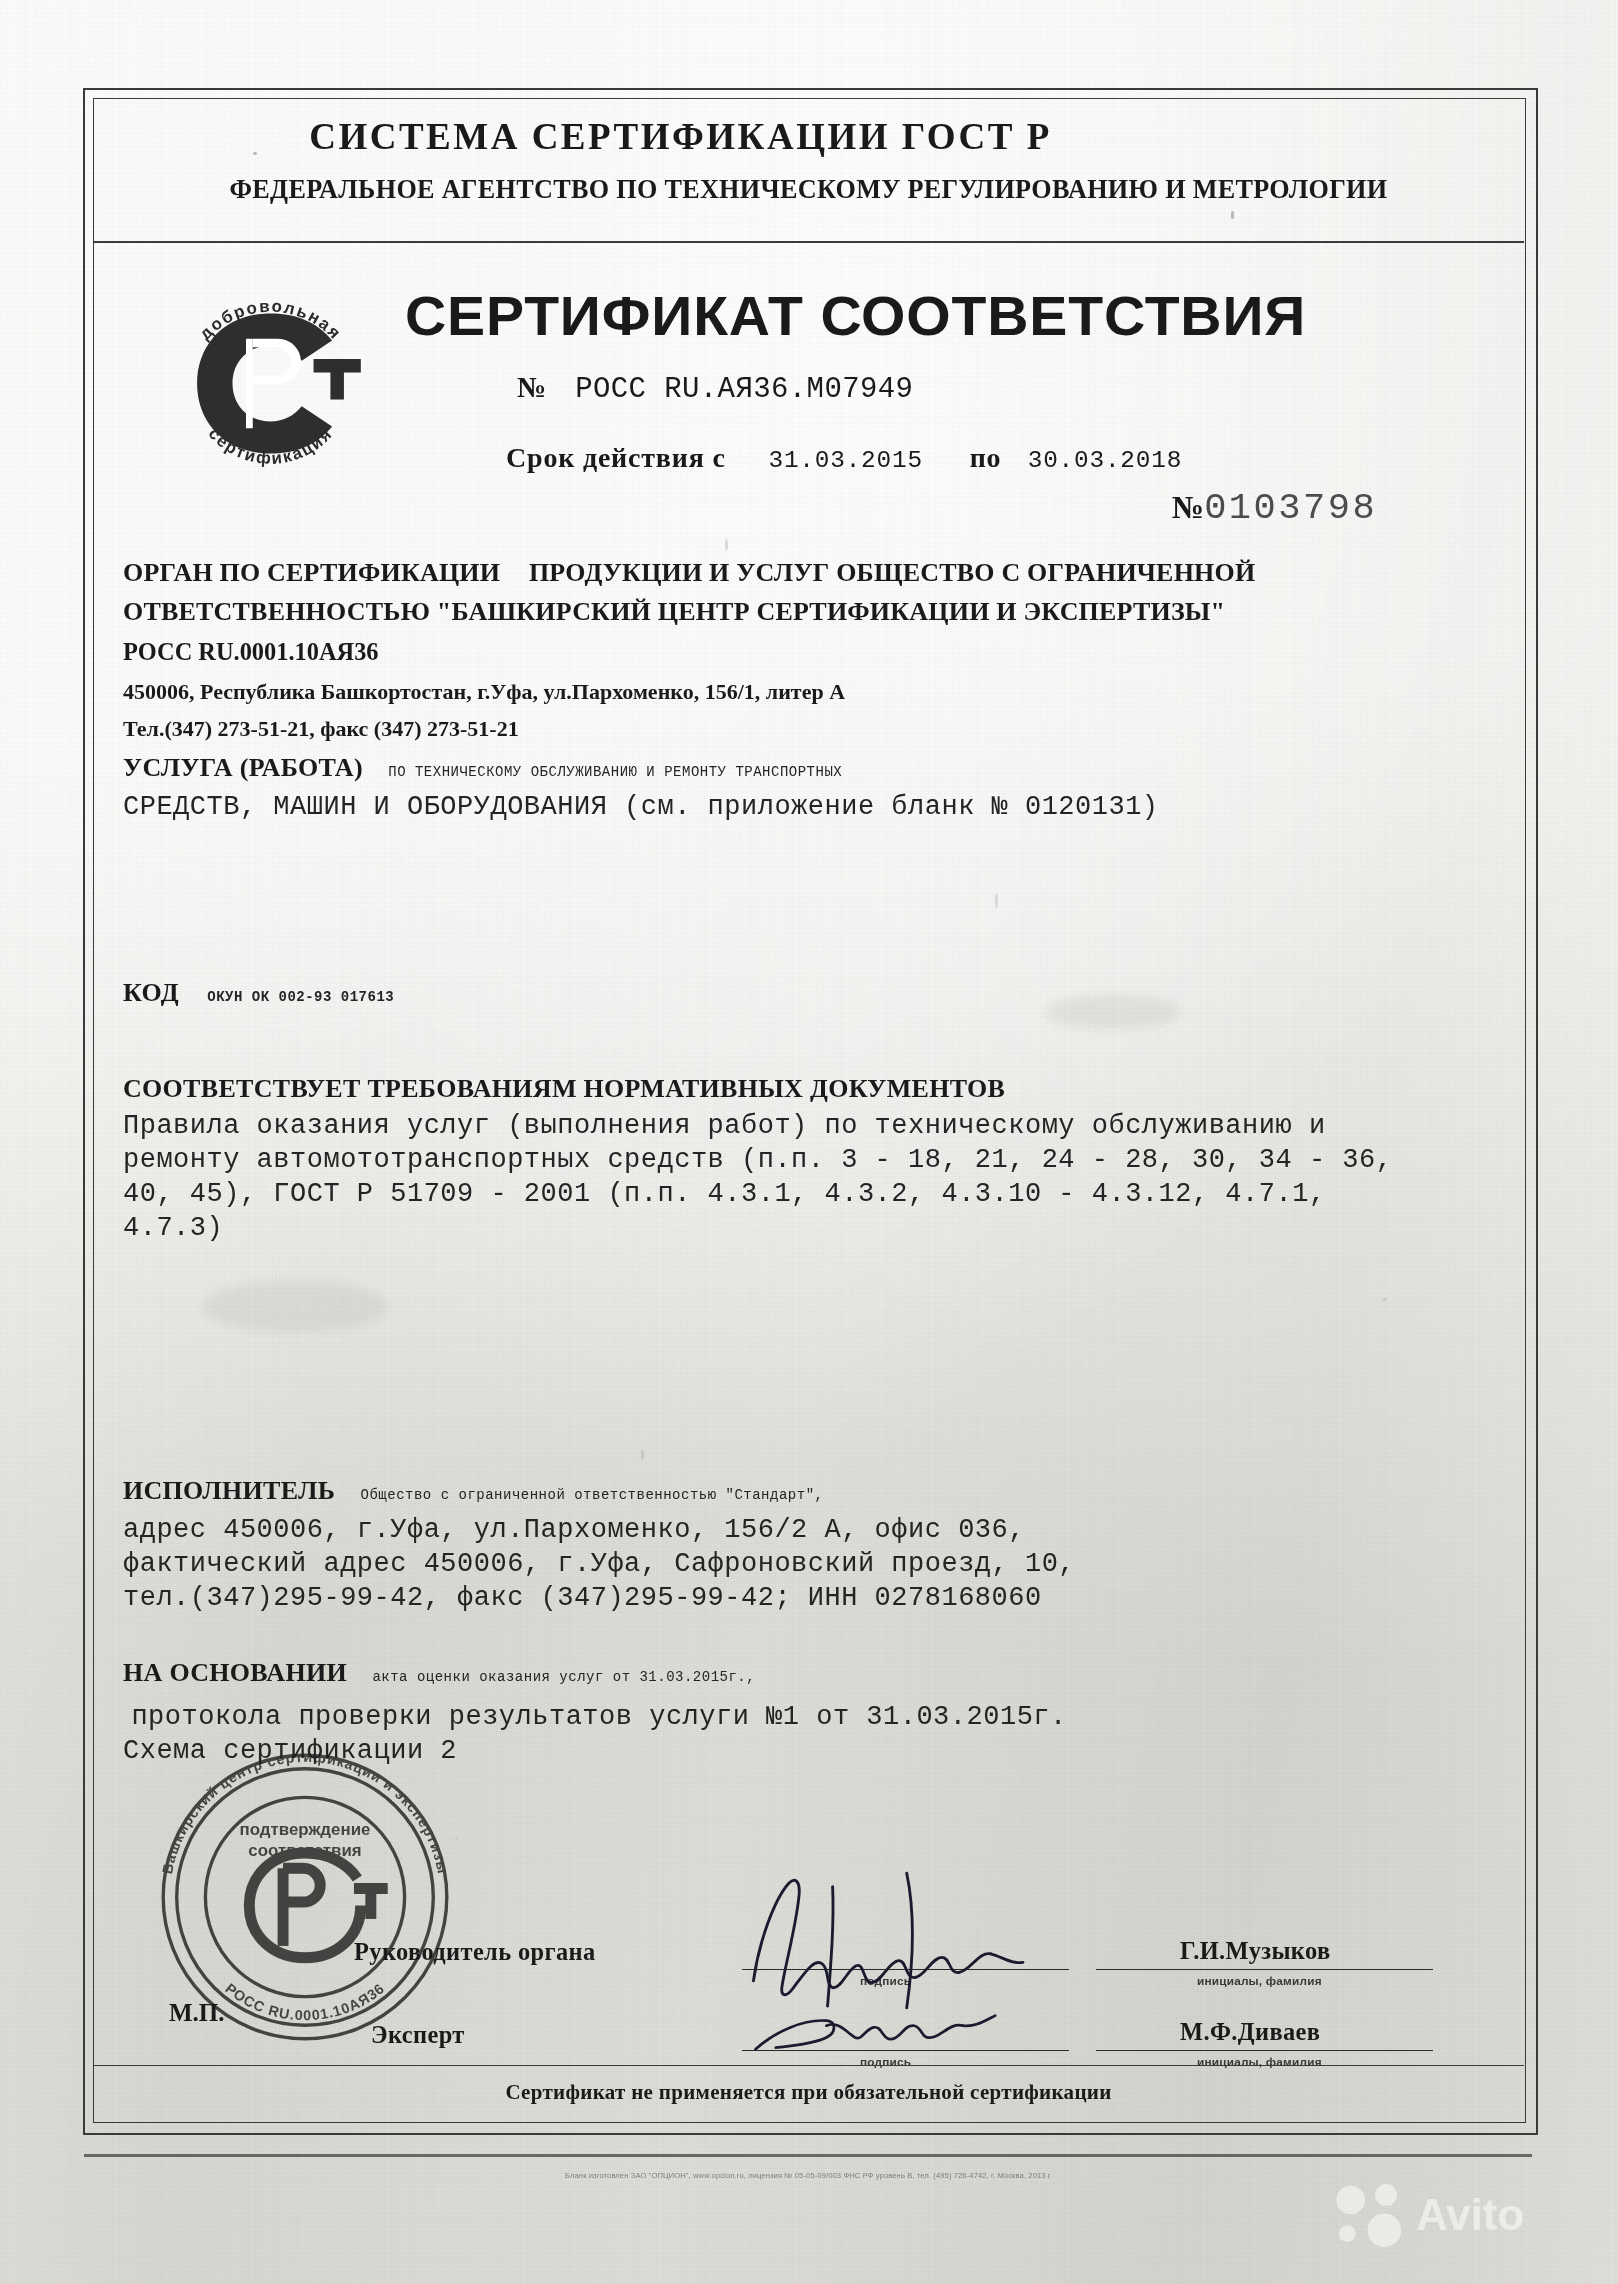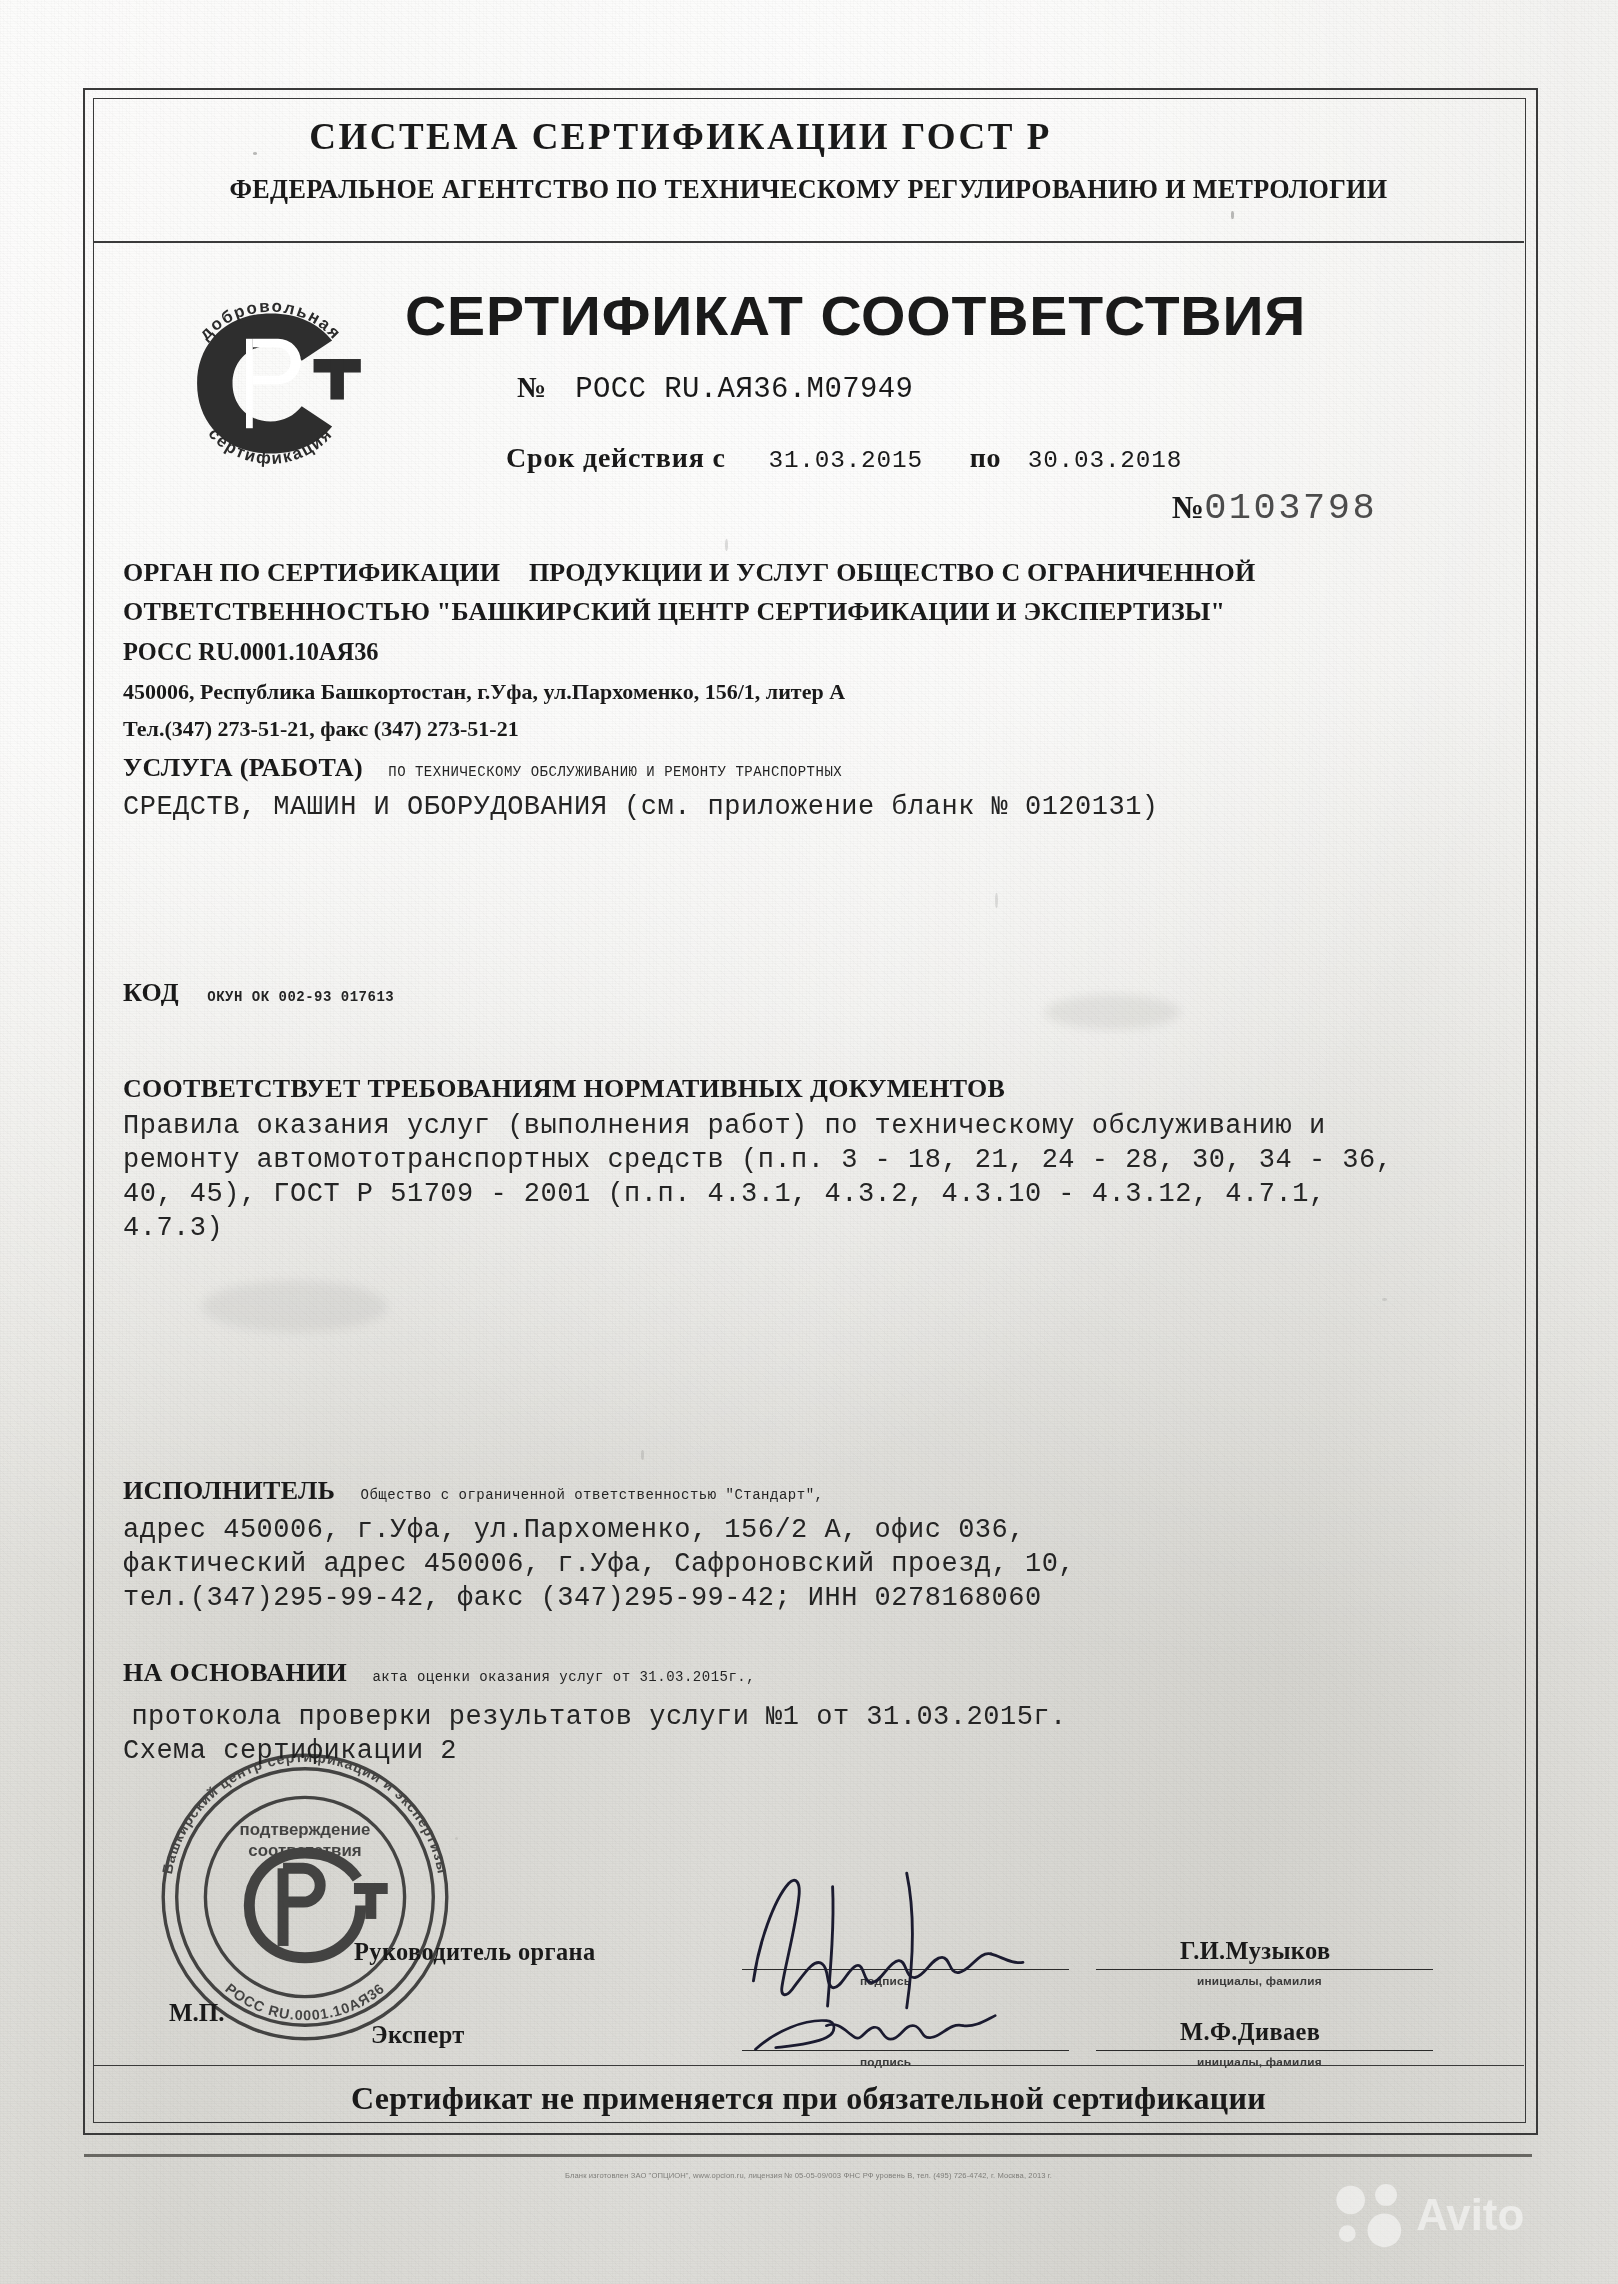--- a/index.html
+++ b/index.html
@@ -102,21 +102,21 @@
   }
   .sig-line{position:absolute;border-bottom:1.7px solid #2b2b2b;}
   .sig-cap{
     position:absolute;font-size:11.8px;font-weight:700;color:#3a3a3a;
     font-family:"Liberation Sans", sans-serif;letter-spacing:0.2px;
   }
   .sig-name{position:absolute;font-size:24.4px;font-weight:700;letter-spacing:0.4px;}
 
   .disclaimer{
     position:absolute;left:93px;top:2080px;width:1431px;text-align:center;
-    font-size:32px;font-weight:700;letter-spacing:0.3px;
+    font-size:21px;font-weight:700;letter-spacing:0.3px;
   }
   .microprint{
     position:absolute;left:93px;top:2171px;width:1431px;text-align:center;
     font-size:7.6px;color:#6e6d69;font-family:"Liberation Sans", sans-serif;
     letter-spacing:0.1px;opacity:.85;
   }
 
   
   .stamp{position:absolute;left:148px;top:1740px;width:314px;height:314px;opacity:.80;}
   .mp{position:absolute;left:169px;top:1999px;font-size:25px;font-weight:700;}

